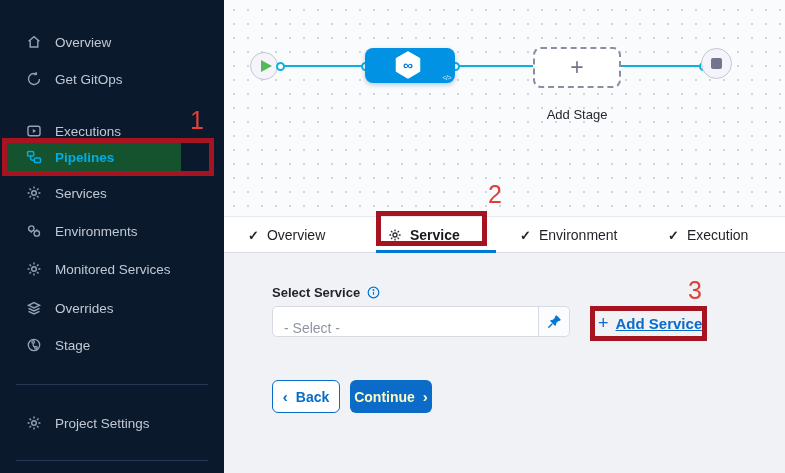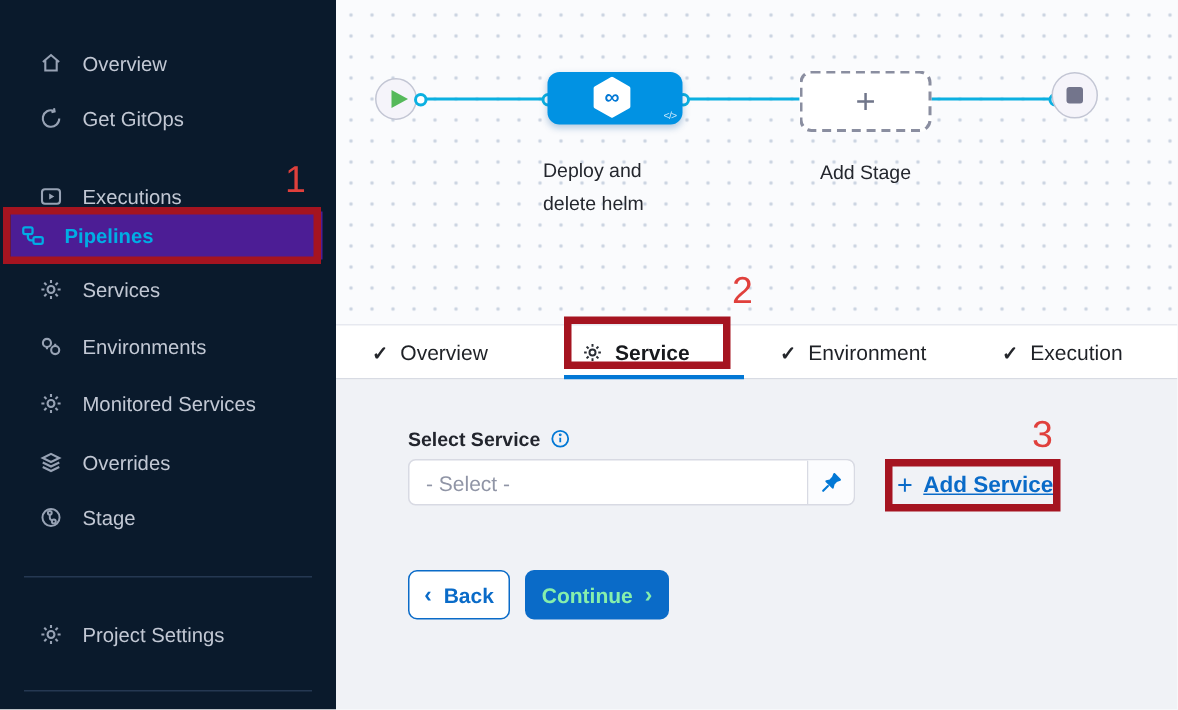--- a/index.html
+++ b/index.html
@@ -5,21 +5,21 @@
   * { margin:0; padding:0; box-sizing:border-box; }
   html,body { width:785px; height:473px; overflow:hidden; background:#fff;
               font-family:"Liberation Sans", sans-serif; }
   .stage { position:relative; width:785px; height:473px; overflow:hidden; }
 
   
   .sidebar { position:absolute; left:0; top:0; width:224px; height:473px; background:#0a1a2c; }
   .sb-item { position:absolute; left:0; width:224px; height:38px; display:flex; align-items:center;
              padding-left:26px; gap:13px; color:#c2c8d4; font-size:13.5px; cursor:pointer; }
   .sb-item .ic { width:16px; height:16px; flex:0 0 16px; color:#97a2b4; display:flex; }
-  .sb-item.active { left:7px; width:208px; padding-left:7px; background:#4c1d95; color:#00ade4; font-weight:bold; }
+  .sb-item.active { left:7px; width:174px; padding-left:19px; background:#14532d; color:#00ade4; font-weight:bold; }
   .sb-item.active .ic { color:#00ade4; }
   .sb-divider { position:absolute; left:16px; width:192px; height:1px; background:#253852; }
 
   
   .main { position:absolute; left:224px; top:0; width:561px; height:473px; background:#f0f2f6; }
 
   
   .canvas { position:absolute; left:0; top:0; width:561px; height:216px; background:#fafbfd;
             background-image:radial-gradient(circle, #ccd5e2 1px, rgba(0,0,0,0) 1.4px);
             background-size:14px 14px; background-position:3px 3px; }
@@ -48,33 +48,33 @@
          font-size:14px; color:#1e2126; cursor:pointer; }
   .tab .chk { font-size:13px; font-weight:bold; color:#24262b; }
   .tab.active { font-weight:bold; color:#17191d; }
   .tab-underline { position:absolute; left:152px; top:33px; width:120px; height:3px; background:#0278d5; }
 
   
   .content { position:absolute; left:0; top:253px; width:561px; height:220px; background:#f0f2f6; }
   .fld-label { position:absolute; left:48px; top:285px; display:flex; align-items:center; gap:7px;
                font-size:13px; font-weight:bold; color:#22252d; }
   .select { position:absolute; left:48px; top:306px; width:298px; height:31px; background:#fff;
-            border:1px solid #d8dae3; border-radius:5px; display:flex; align-items:center; cursor:pointer; }
+            border:1px solid #d8dae3; border-radius:5px; display:flex; align-items:flex-end; cursor:pointer; }
   .select .ph { flex:1; padding-left:11px; font-size:14px; color:#9095a6; }
   .select .pinbox { width:31px; height:29px; border-left:1px solid #d8dae3; background:#fbfcfe;
                     display:flex; align-items:center; justify-content:center; border-radius:0 5px 5px 0; cursor:pointer; }
   .addsvc { position:absolute; left:374px; top:311px; height:24px; display:flex; align-items:center; gap:7px;
             color:#0a6bc8; font-weight:bold; cursor:pointer; }
   .addsvc .plus { font-size:18px; font-weight:500; }
   .addsvc .lbl { font-size:15px;text-decoration:underline; }
   .btn { position:absolute; top:380px; height:33px; border-radius:6px; display:flex; align-items:center;
          justify-content:center; gap:8px; font-size:14px; font-weight:bold; cursor:pointer; }
   .btn .chev { font-size:15px; }
   .btn-back { left:48px; width:68px; background:#fff; border:1.5px solid #0a6bc8; color:#0a6bc8; }
-  .btn-continue { left:126px; width:96px; background:#0a6bc8; color:#86efac; }
+  .btn-continue { left:126px; width:82px; background:#0a6bc8; color:#fef9c3; }
 
   
   .annbox { position:absolute; border:5px solid #a51420; z-index:10; pointer-events:none; }
   .annnum { position:absolute; color:#e0403c; font-size:25px; z-index:10; pointer-events:none; }
 </style>
 </head>
 <body>
 
 <div class="stage">
 
@@ -218,24 +218,20 @@
       </div>
 
       <div class="addstage">
         <span>+</span>
       </div>
 
       <div class="termnode" style="left:477px; top:48px; width:31px; height:31px">
         <div class="stop-sq"></div>
       </div>
 
-      <div class="node-label">
-        <div>Deploy and</div>
-        <div>delete helm</div>
-      </div>
       <div class="addstage-label">Add Stage</div>
     </div>
 
     <div class="tabbar">
       <div class="tab" style="left:24px">
         <span class="chk">✓</span>
         <span>Overview</span>
       </div>
       <div class="tab active" style="left:164px">
         <span style="display:flex; color:#2a2e35;">

